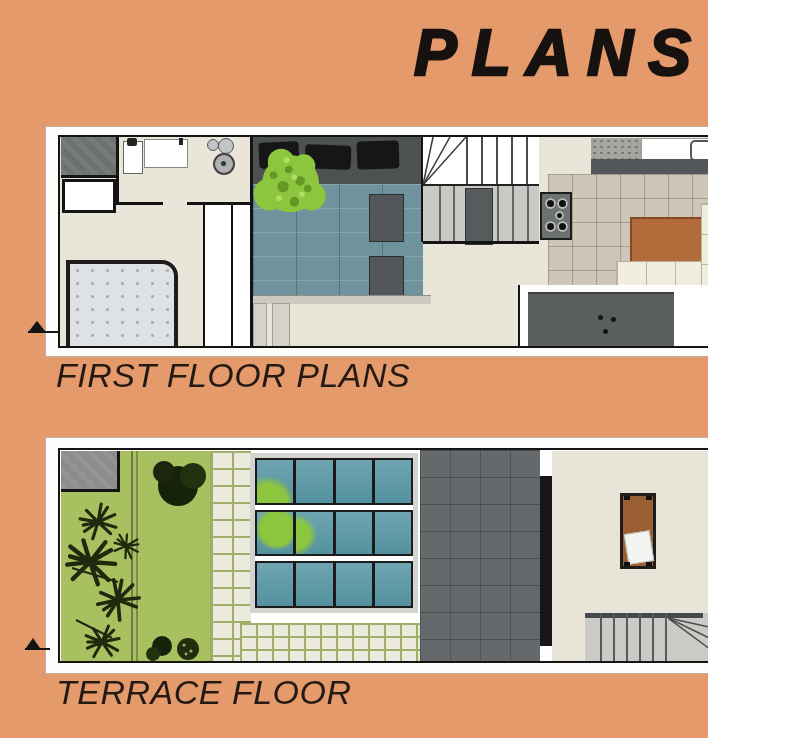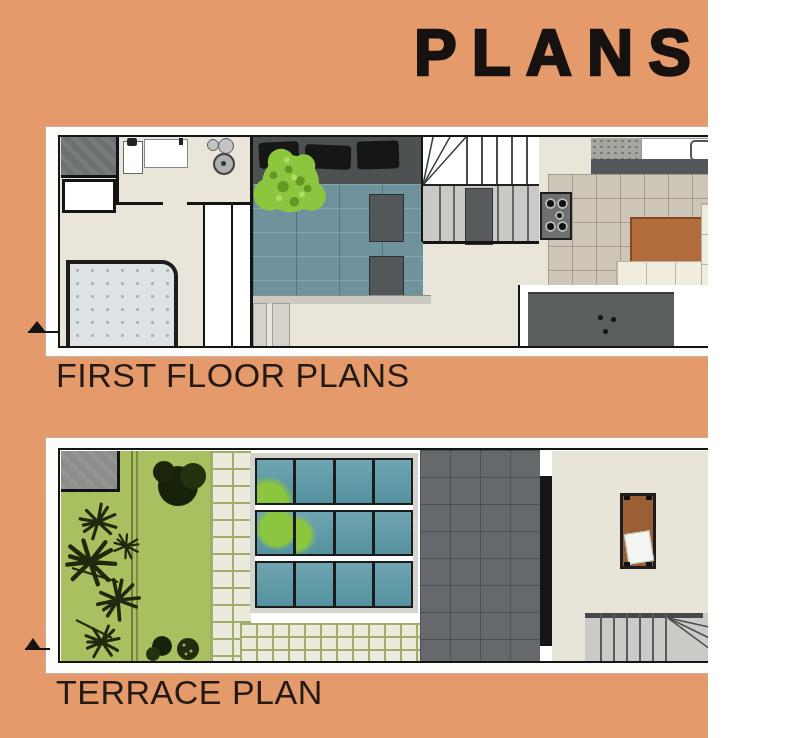--- a/index.html
+++ b/index.html
@@ -4,21 +4,21 @@
 <style>
   :root{
     --background:#E49A6B; --ink:#171210; --sheet:#FDFDFC; --wall:#141414;
     --floor-cream:#E9E5D9; --tile-beige:#CEC7B9; --teal-floor:#6F939C; --glass-teal:#5F9AA8;
     --lawn-green:#A8C05F; --tree-green:#8CC63F; --plant-dark:#1E290D;
     --paver:#ECE9DD; --paver-joint:#9FAF69; --dark-gray:#54575A; --deck-gray:#65696B;
     --stair-gray:#CACAC7; --wood-brown:#B26B3A; --bed-gray:#DFE2E5;
   }
   html,body{margin:0;padding:0;}
   .canvas{position:relative;width:708px;height:738px;background:var(--background);overflow:hidden;
-          font-family:"Liberation Sans",sans-serif;color:var(--ink);}
+          font-family:"Liberation Sans",sans-serif;color:var(--ink);font-style:italic;}
   .abs{position:absolute;}
   .title{position:absolute;left:414px;top:16px;font-size:64px;font-weight:700;letter-spacing:15px;
          color:var(--ink);-webkit-text-stroke:2.5px var(--ink);white-space:nowrap;}
   .plan-label{position:absolute;font-size:34px;font-weight:400;letter-spacing:.5px;color:#241a14;white-space:nowrap;}
   .sheet{position:absolute;background:var(--sheet);border:1px solid rgba(125,80,48,.45);}
   .plan-area{position:absolute;border:2px solid var(--wall);overflow:hidden;box-sizing:border-box;}
   .tri{width:0;height:0;border-left:8px solid transparent;border-right:8px solid transparent;
        border-bottom:10px solid var(--wall);}
   .mline{background:var(--wall);height:2px;}
   .wall{background:var(--wall);}
@@ -262,21 +262,21 @@
       <div class="tread" style="left:592px;top:163px;height:51px;background:#5a5a5a"></div>
       <div class="tread" style="left:605px;top:163px;height:51px;background:#5a5a5a"></div>
       <svg class="abs" style="left:608px;top:163px;width:68px;height:51px" viewBox="0 0 68 51">
         <line x1="0" y1="5" x2="68" y2="20" stroke="#4a4a4a" stroke-width="1.5"></line>
         <line x1="0" y1="5" x2="68" y2="38" stroke="#4a4a4a" stroke-width="1.5"></line>
         <line x1="0" y1="5" x2="62" y2="51" stroke="#4a4a4a" stroke-width="1.5"></line>
       </svg>
     </div>
   </div>
 
-  <div class="plan-label" style="left:56px;top:673px">TERRACE PLAN</div>
+  <div class="plan-label" style="left:56px;top:673px">TERRACE FLOOR</div>
 
   <div class="abs tri" style="left:781px;top:18px;border-left-width:10px;border-right-width:10px;border-bottom-width:13px"></div>
   <div class="abs mline" style="left:789px;top:31px;width:11px"></div>
 
   <div class="abs tri" style="left:29px;top:321px"></div>
   <div class="abs mline" style="left:28px;top:331px;width:30px"></div>
 
   <div class="abs tri" style="left:746px;top:322px"></div>
   <div class="abs mline" style="left:743px;top:332px;width:28px"></div>
   <div class="abs tri" style="left:787px;top:322px"></div>

